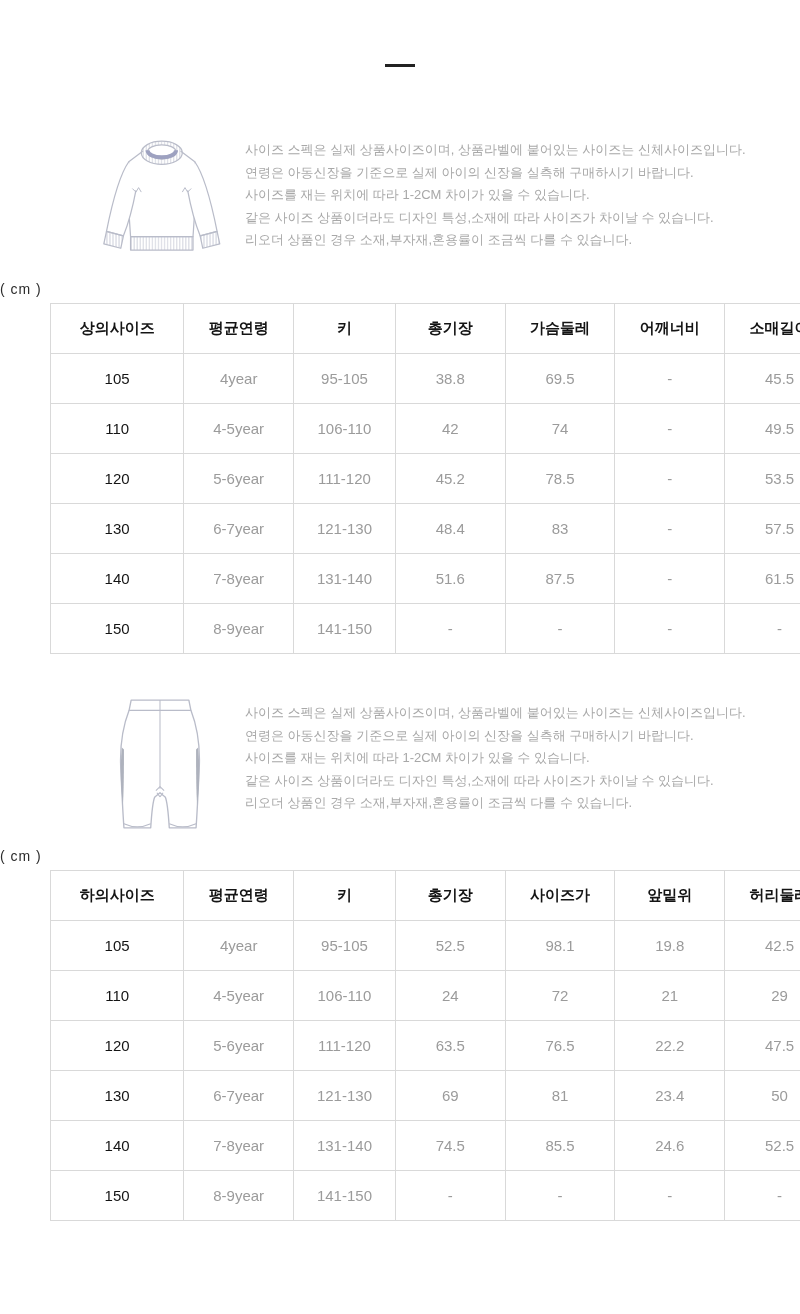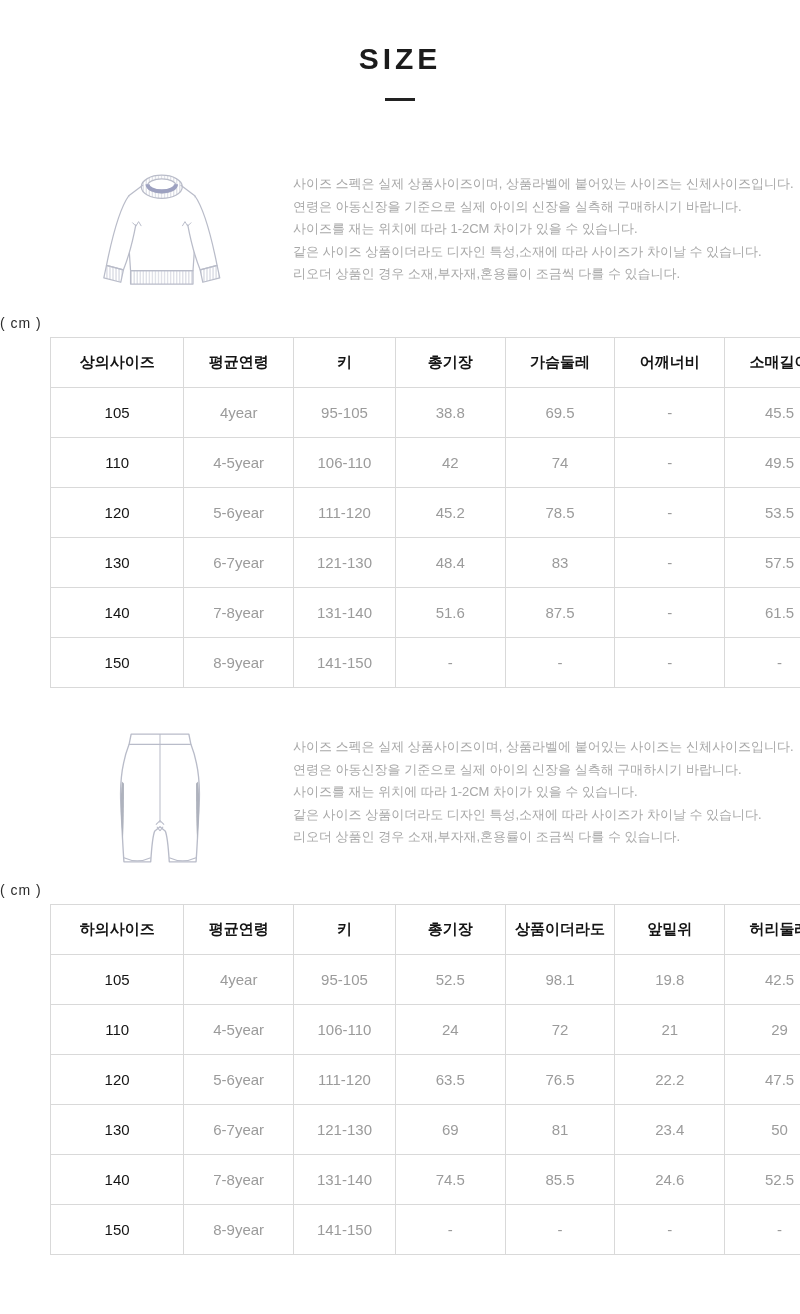--- a/index.html
+++ b/index.html
@@ -12,21 +12,21 @@
   }
   .page-header { text-align:center; padding-top:42px; }
   .page-title {
     font-size:30px; font-weight:bold; letter-spacing:4px; color:#1b1b1b;
   }
   .title-dash {
     width:30px; height:3px; background:#222; margin:22px auto 0 auto;
   }
   .info-section {
     display:flex; align-items:flex-start;
-    padding-left:75px; padding-right:35px;gap:48px;
+    padding-left:75px; padding-right:35px;
   }
   .section-tops { margin-top:68px; }
   .section-bottoms { margin-top:44px; }
   .illo-wrap {
     width:170px; flex:0 0 170px;
     display:flex; justify-content:center; align-items:flex-start;
   }
   .notes { padding-top:4px; }
   .note-line {
     font-size:13px; line-height:22.5px; color:#a8a8a8;
@@ -46,21 +46,20 @@
     font-size:15px;
   }
   table.size-table th { font-weight:bold; color:#141414; }
   table.size-table td { color:#9b9b9b; font-weight:normal; }
   table.size-table td.size-col { color:#141414; font-weight:normal; }
 </style>
 </head>
 <body>
 
 <div class="page-header">
-  <div class="page-title">SIZE</div>
   <div class="title-dash"></div>
 </div>
 
 <div class="info-section section-tops">
   <div class="illo-wrap">
     <svg width="152" height="132" viewBox="0 0 170 148">
       <defs>
         <pattern id="rib" width="3.4" height="14" patternUnits="userSpaceOnUse">
           <path d="M1.7,0 V14" stroke="#c4c7d4" stroke-width="0.9"></path>
         </pattern>
@@ -218,21 +217,21 @@
       <col style="width:14%">
       <col style="width:14%">
       <col style="width:14%">
   </colgroup>
 <thead>
       <tr>
         <th>하의사이즈</th>
         <th>평균연령</th>
         <th>키</th>
         <th>총기장</th>
-        <th>상품이더라도</th>
+        <th>사이즈가</th>
         <th>앞밑위</th>
         <th>허리둘레</th>
       </tr>
     </thead>
     <tbody>
       <tr>
         <td class="size-col">105</td>
         <td>4year</td>
         <td>95-105</td>
         <td>52.5</td>

